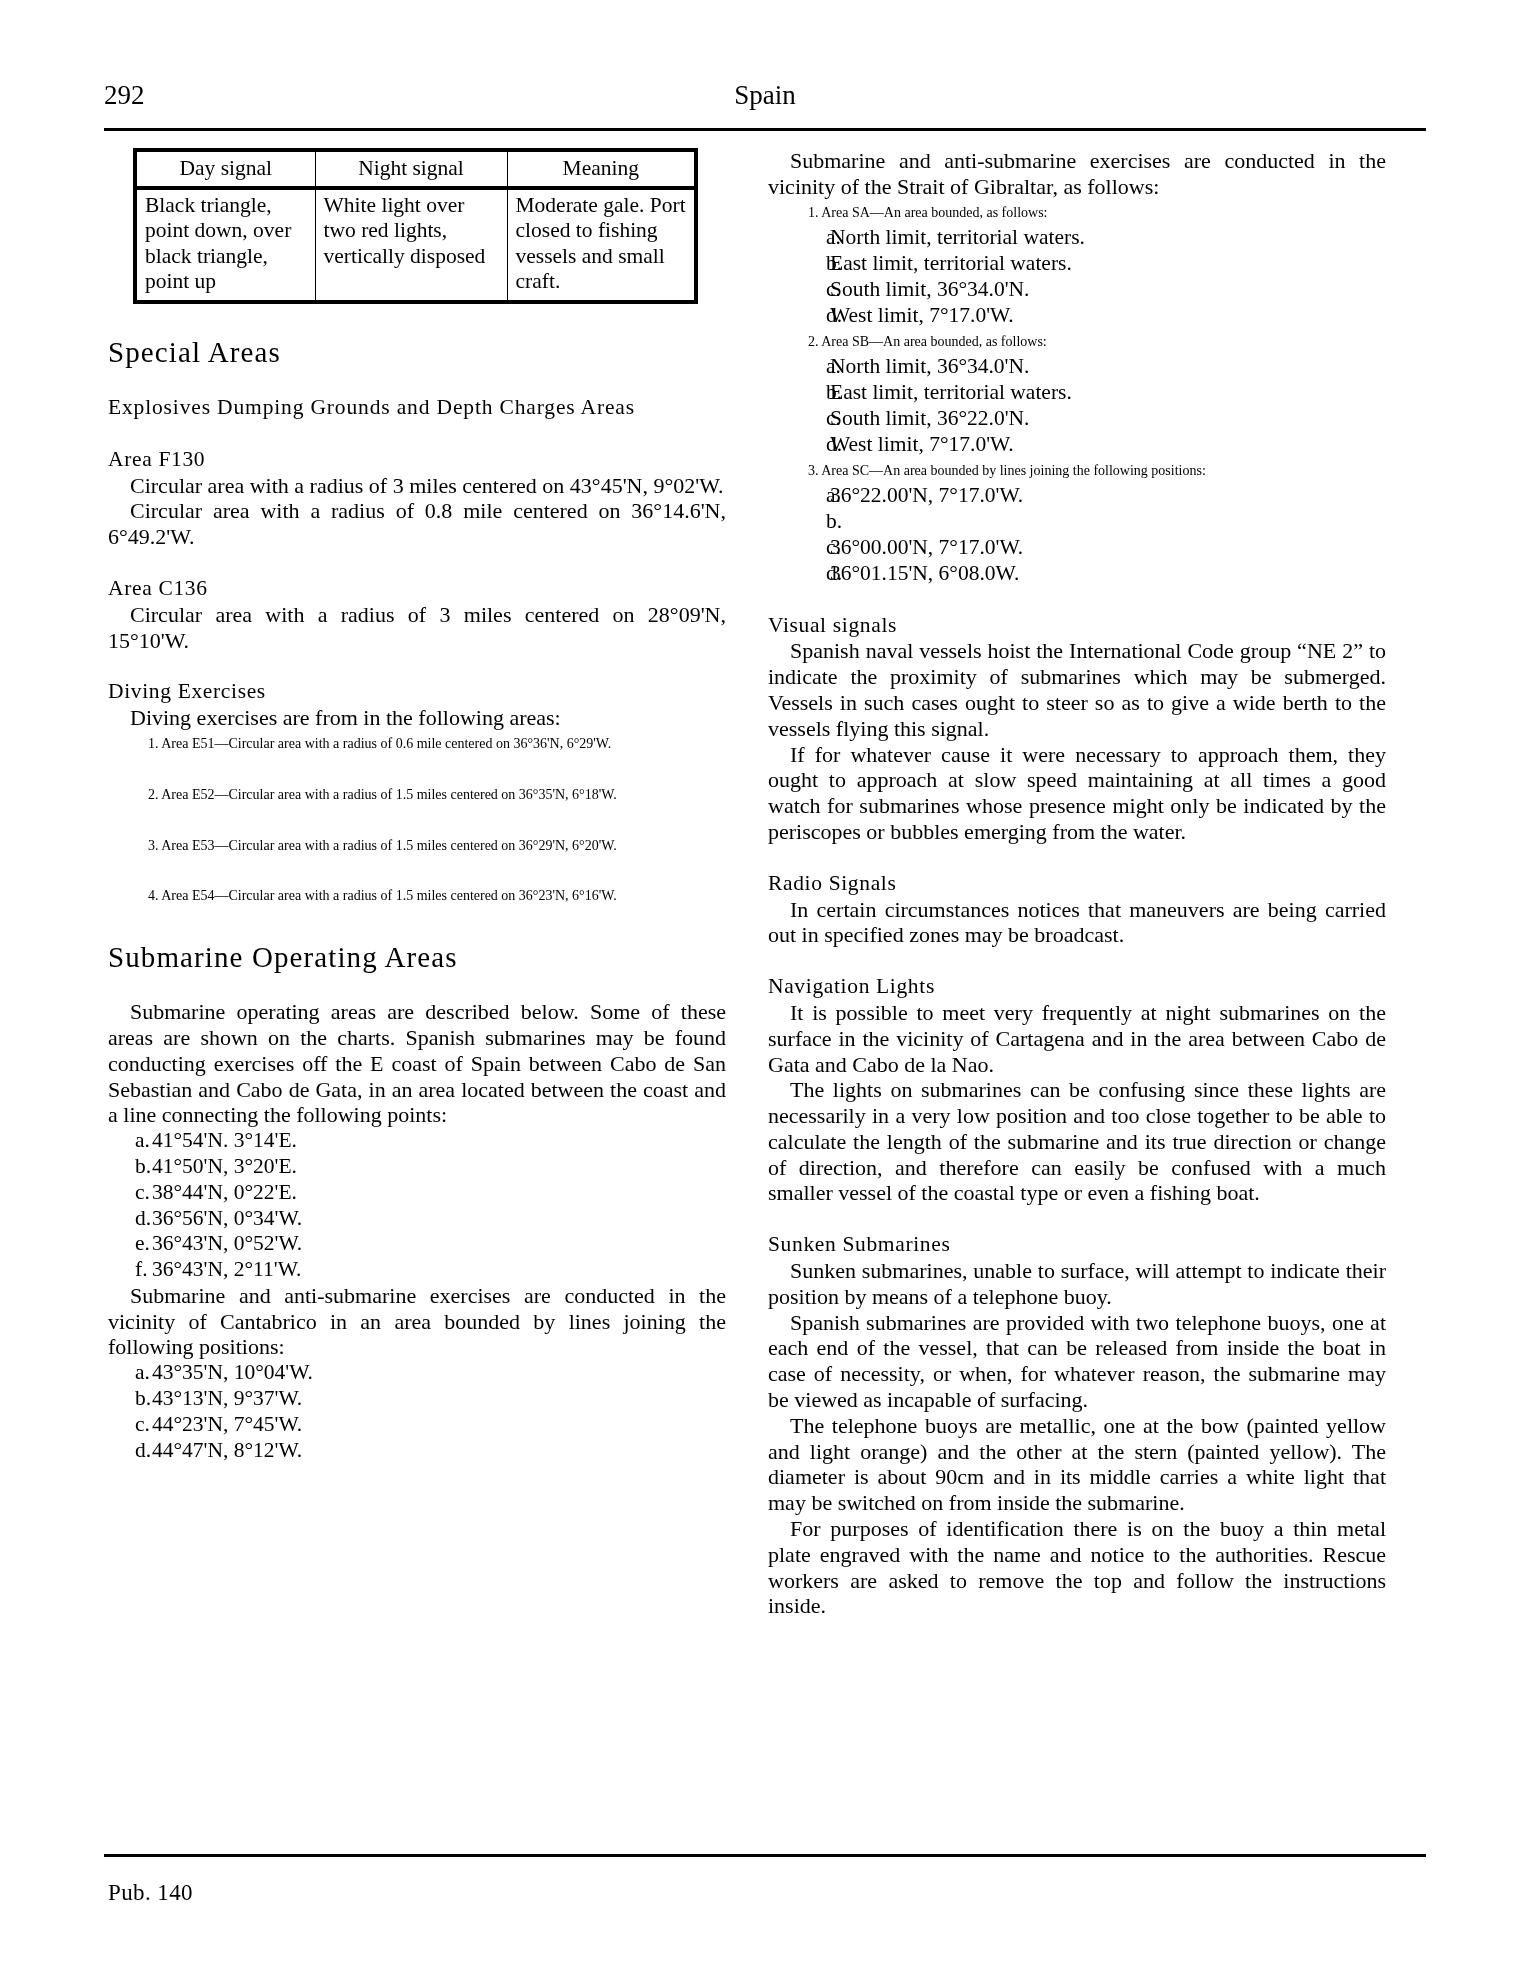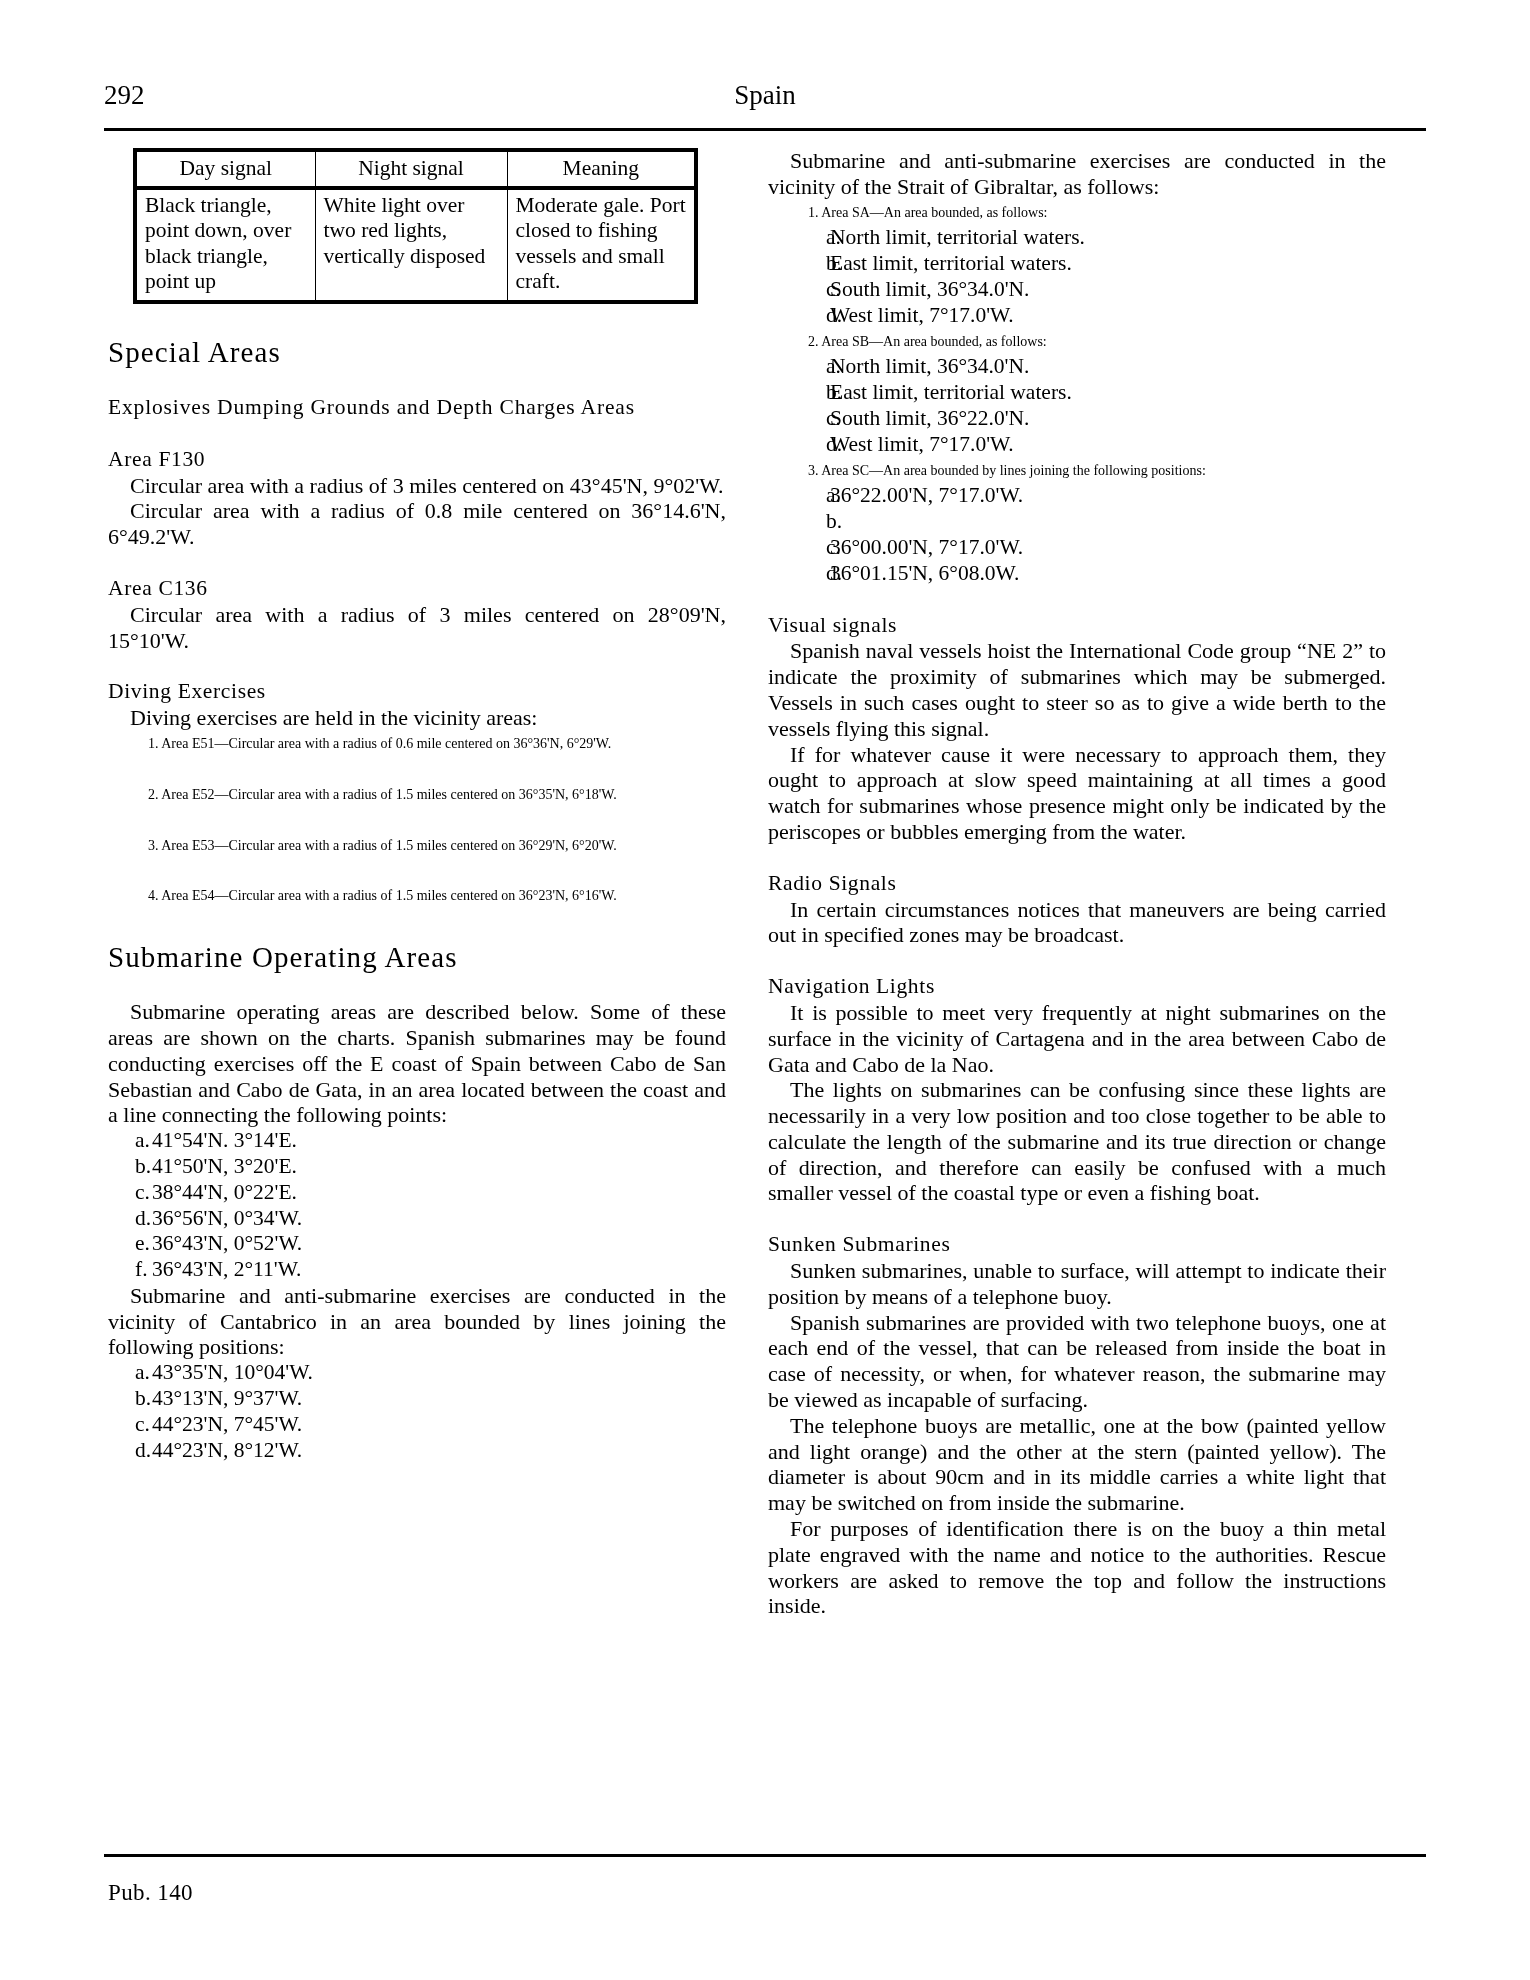--- a/index.html
+++ b/index.html
@@ -221,21 +221,21 @@
 
     <h3 class="run-head">Area F130</h3>
     <p class="body">Circular area with a radius of 3 miles centered on 43°45'N, 9°02'W.</p>
 
     <p class="body">Circular area with a radius of 0.8 mile centered on 36°14.6'N, 6°49.2'W.</p>
 
     <h3 class="run-head">Area C136</h3>
     <p class="body">Circular area with a radius of 3 miles centered on 28°09'N, 15°10'W.</p>
 
     <h3 class="run-head">Diving Exercises</h3>
-    <p class="body">Diving exercises are held in the vicinity areas:</p>
+    <p class="body">Diving exercises are from in the following areas:</p>
     <p class="num-item">1.  Area E51—Circular area with a radius of 0.6 mile centered on 36°36'N, 6°29'W.</p>
     <p class="num-item spaced">2.  Area E52—Circular area with a radius of 1.5 miles centered on 36°35'N, 6°18'W.</p>
     <p class="num-item spaced">3.  Area E53—Circular area with a radius of 1.5 miles centered on 36°29'N, 6°20'W.</p>
     <p class="num-item spaced">4.  Area E54—Circular area with a radius of 1.5 miles centered on 36°23'N, 6°16'W.</p>
 
     <h1 class="sec-head">Submarine Operating Areas</h1>
 
     <p class="body gap">Submarine operating areas are described below. Some of these areas are shown on the charts. Spanish submarines may be found conducting exercises off the E coast of Spain between Cabo de San Sebastian and Cabo de Gata, in an area located between the coast and a line connecting the following points:</p>
     <ul class="alpha-list">
       <li>
@@ -273,21 +273,21 @@
       <li>
         <span class="marker">b.</span>
         <span class="val">43°13'N, 9°37'W.</span>
       </li>
       <li>
         <span class="marker">c.</span>
         <span class="val">44°23'N, 7°45'W.</span>
       </li>
       <li>
         <span class="marker">d.</span>
-        <span class="val">44°23'N, 8°12'W.</span>
+        <span class="val">44°47'N, 8°12'W.</span>
       </li>
     </ul>
 
   </div>
 
   <div class="col col-right">
 
     <p class="body">Submarine and anti-submarine exercises are conducted in the vicinity of the Strait of Gibraltar, as follows:</p>
 
     <p class="num-item">1.  Area SA—An area bounded, as follows:</p>

